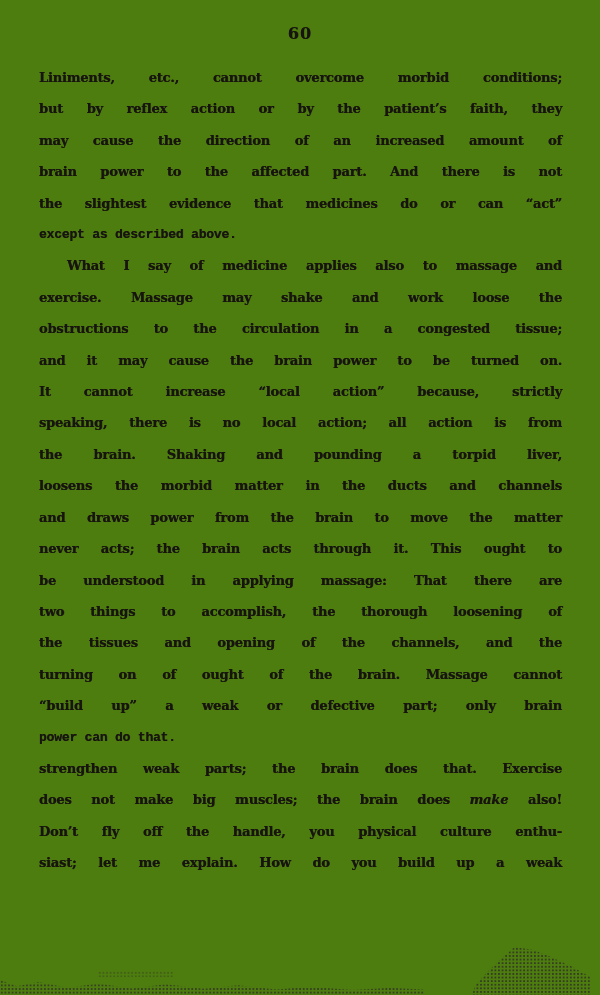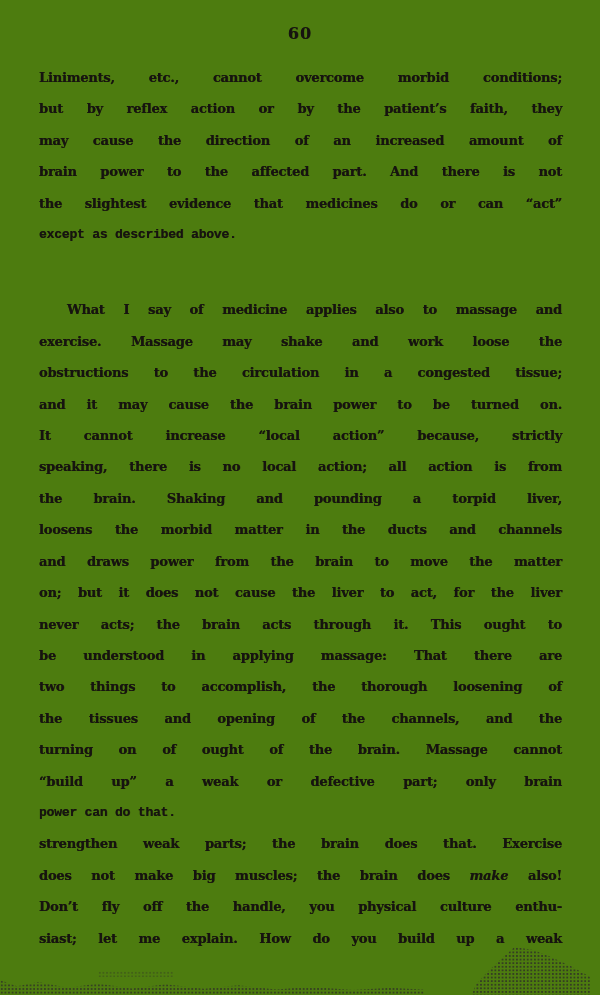--- a/index.html
+++ b/index.html
@@ -38,21 +38,21 @@
   .ln {
     font-size: 13px;
     font-weight: 700;
     line-height: 31.4px;
     letter-spacing: -0.2px;
     text-align: justify;
     text-shadow: 0.35px 0.35px 0 rgba(25,18,12,0.55), 0 0 0.4px rgba(25,18,12,0.4);
   }
   .ln.j    { text-align-last: justify; }
   .ln.last { text-align-last: left; font-family: Liberation Mono, monospace; }
-  .ind     { text-indent: 28px; margin-top: 44px; }
+  .ind     { text-indent: 28px; }
   .it      { font-style: italic; }
 
   
   .noise {
     position: absolute;
     background-image: radial-gradient(circle, rgba(45,42,40,0.95) 0.7px, rgba(0,0,0,0) 1.05px);
     background-size: 3.6px 3.6px;
   }
   .noise-strip {
     left: 0; bottom: 1px; width: 425px; height: 14px; opacity: 0.75;
@@ -90,21 +90,20 @@
     <div class="para">
       <div class="ln j ind">What I say of medicine applies also to massage and</div>
       <div class="ln j">exercise.  Massage may shake and work loose the</div>
       <div class="ln j">obstructions to the circulation in a congested tissue;</div>
       <div class="ln j">and it may cause the brain power to be turned on.</div>
       <div class="ln j">It cannot increase “local action” because, strictly</div>
       <div class="ln j">speaking, there is no local action; all action is from</div>
       <div class="ln j">the brain.  Shaking and pounding a torpid liver,</div>
       <div class="ln j">loosens the morbid matter in the ducts and channels</div>
       <div class="ln j">and draws power from the brain to move the matter</div>
-      <div class="ln j">on; but it does not cause the liver to act, for the liver</div>
       <div class="ln j">never acts; the brain acts through it.  This ought to</div>
       <div class="ln j">be understood in applying massage:  That there are</div>
       <div class="ln j">two things to accomplish, the thorough loosening of</div>
       <div class="ln j">the tissues and opening of the channels, and the</div>
       <div class="ln j">turning on of ought of the brain.  Massage cannot</div>
       <div class="ln j">“build up” a weak or defective part; only brain</div>
       <div class="ln last">power can do that.</div>
     </div>
 
     <div class="para">

